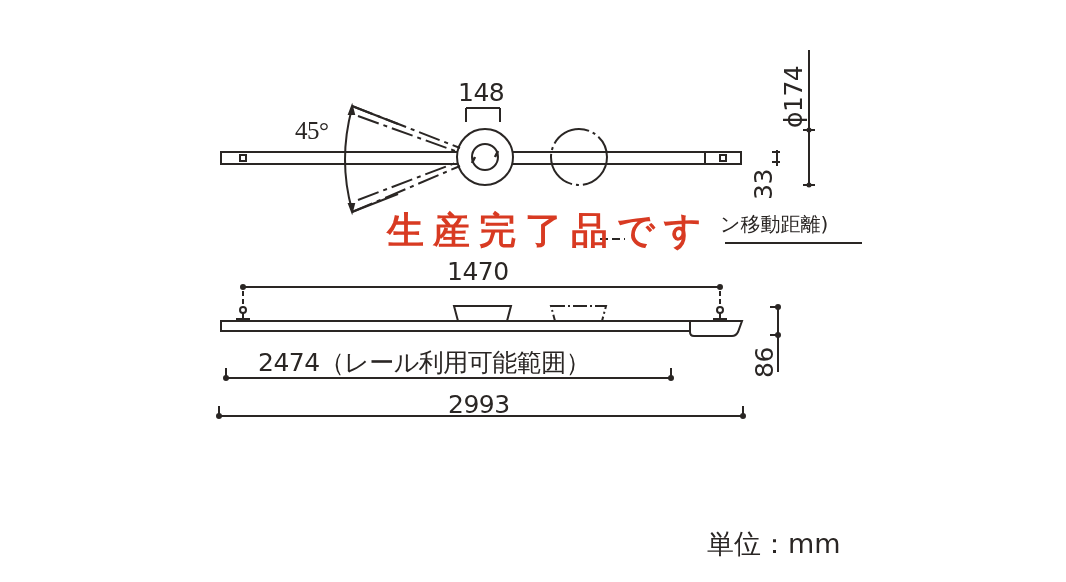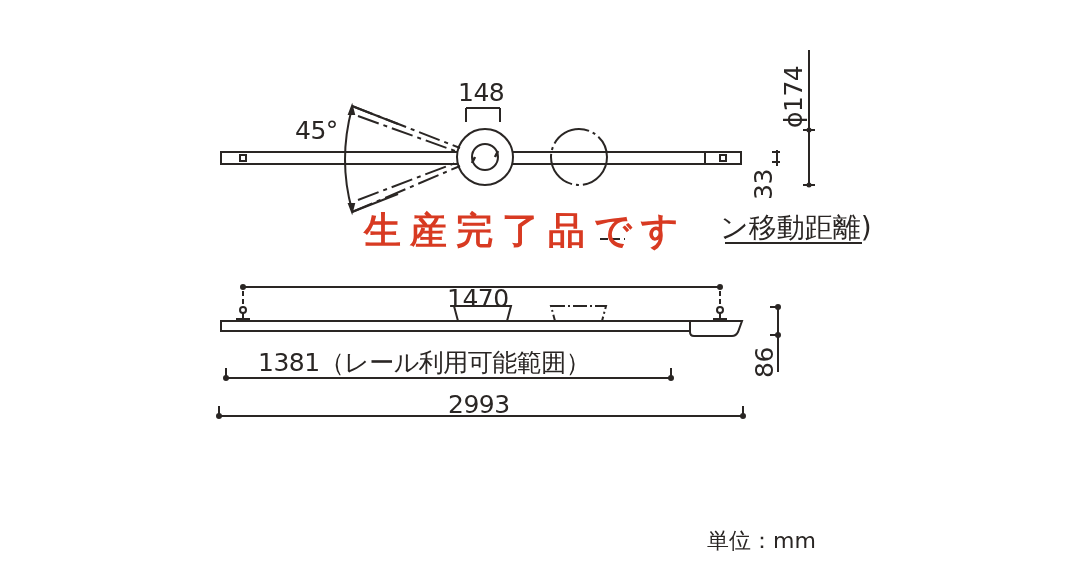--- a/index.html
+++ b/index.html
@@ -1,23 +1,23 @@
 <!DOCTYPE html>
 <html><head>
 <meta charset="utf-8">
 <style>
   html, body { margin:0; padding:0; background:#ffffff; }
   body { width:1066px; height:582px; position:relative; overflow:hidden; font-family:"DejaVu Sans","Liberation Sans",sans-serif; }
   #drawing { position:absolute; left:0; top:0; width:1066px; height:582px; }
   .lbl { position:absolute; color:#2a2624; font-family:"DejaVu Sans","Liberation Sans",sans-serif; white-space:nowrap; line-height:1; }
   .dim { font-size:25px; letter-spacing:-0.5px; }
   .vert { transform-origin:left top; transform:rotate(-90deg); }
-  .overlay { position:absolute; left:364px; top:212px; color:#d83a22; font-weight:bold; font-size:37px; letter-spacing:9px; white-space:nowrap; line-height:1; font-family:"DejaVu Sans","Liberation Sans",sans-serif; }
-  .behind { position:absolute; left:720px; top:214px; font-size:28px; color:#2a2624; white-space:nowrap; line-height:1; }
-  .unit { position:absolute; left:707px; top:530px; font-size:22px; color:#2a2624; white-space:nowrap; line-height:1; }
+  .overlay { position:absolute; left:387px; top:212px; color:#d83a22; font-weight:bold; font-size:37px; letter-spacing:9px; white-space:nowrap; line-height:1; font-family:"DejaVu Sans","Liberation Sans",sans-serif; }
+  .behind { position:absolute; left:720px; top:214px; font-size:20px; color:#2a2624; white-space:nowrap; line-height:1; }
+  .unit { position:absolute; left:707px; top:530px; font-size:27px; color:#2a2624; white-space:nowrap; line-height:1; }
 </style>
 </head>
 <body>
 
 <svg id="drawing" width="1066" height="582" viewBox="0 0 1066 582" xmlns="http://www.w3.org/2000/svg">
   <g stroke="#2a2624" fill="none" stroke-width="2">
 
     <g>
       <rect x="221" y="152" width="520" height="12" fill="#fff"></rect>
       <rect x="240" y="155" width="6" height="6"></rect>
@@ -112,26 +112,26 @@
     <g>
       <line x1="219" y1="416" x2="743" y2="416"></line>
       <line x1="219" y1="406" x2="219" y2="416"></line>
       <line x1="743" y1="406" x2="743" y2="416"></line>
       <circle cx="219" cy="416" r="2" fill="#2a2624"></circle>
       <circle cx="743" cy="416" r="2" fill="#2a2624"></circle>
     </g>
   </g>
 </svg>
 
-<div class="lbl dim" style="left:295px;top:118px;">45°</div>
+<div class="lbl dim" style="left:295px;top:118px;font-family:Liberation Serif, serif;">45°</div>
 <div class="lbl dim" style="left:458px;top:80px;">148</div>
 <div class="lbl dim vert" style="left:781px;top:128px;">ϕ174</div>
 <div class="lbl dim vert" style="left:751px;top:200px;">33</div>
 <div class="behind">ン移動距離)</div>
 
-<div class="lbl dim" style="left:447px;top:259px;margin-top:27px;">1470</div>
-<div class="lbl dim" style="left:258px;top:350px;">1381（レール利用可能範囲）</div>
+<div class="lbl dim" style="left:447px;top:259px;">1470</div>
+<div class="lbl dim" style="left:258px;top:350px;">2474（レール利用可能範囲）</div>
 <div class="lbl dim" style="left:448px;top:392px;">2993</div>
 <div class="lbl dim vert" style="left:752px;top:378px;">86</div>
 
 <div class="overlay">生産完了品です</div>
 
 <div class="unit">単位：mm</div>
 
 </body></html>

